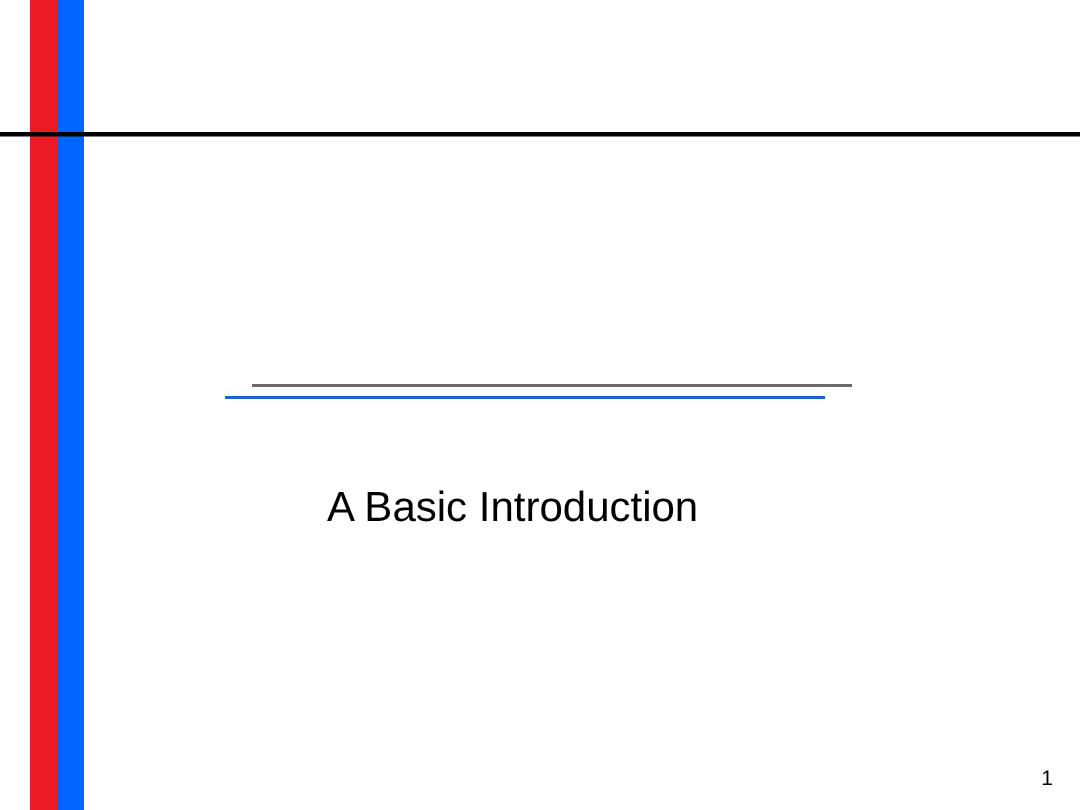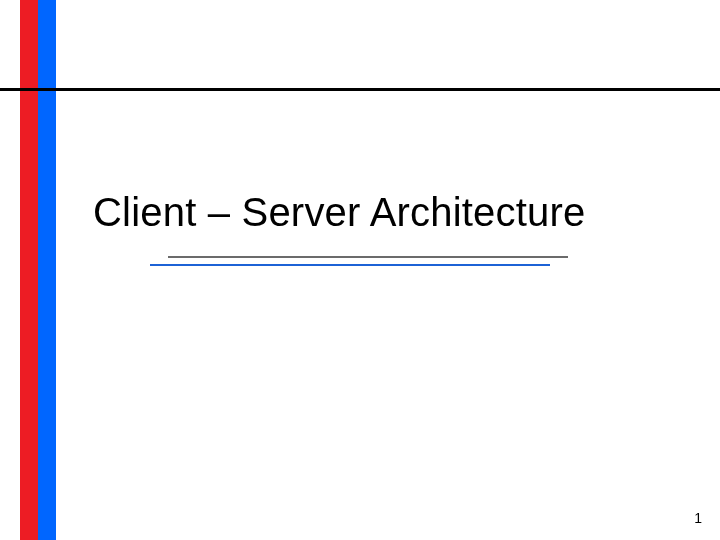--- a/index.html
+++ b/index.html
@@ -81,20 +81,20 @@
   }
 </style>
 </head>
 <body>
 
 <div class="slide">
   <div class="stripe-red"></div>
   <div class="stripe-blue"></div>
   <div class="top-rule"></div>
 
-  <div class="title">Client – Server Architecture</div>
 
   <div class="mid-rule-top"></div>
   <div class="mid-rule-bottom"></div>
 
+  <div class="subtitle">A Basic Introduction</div>
 
   <div class="page-number">1</div>
 </div>
 
 </body></html>

